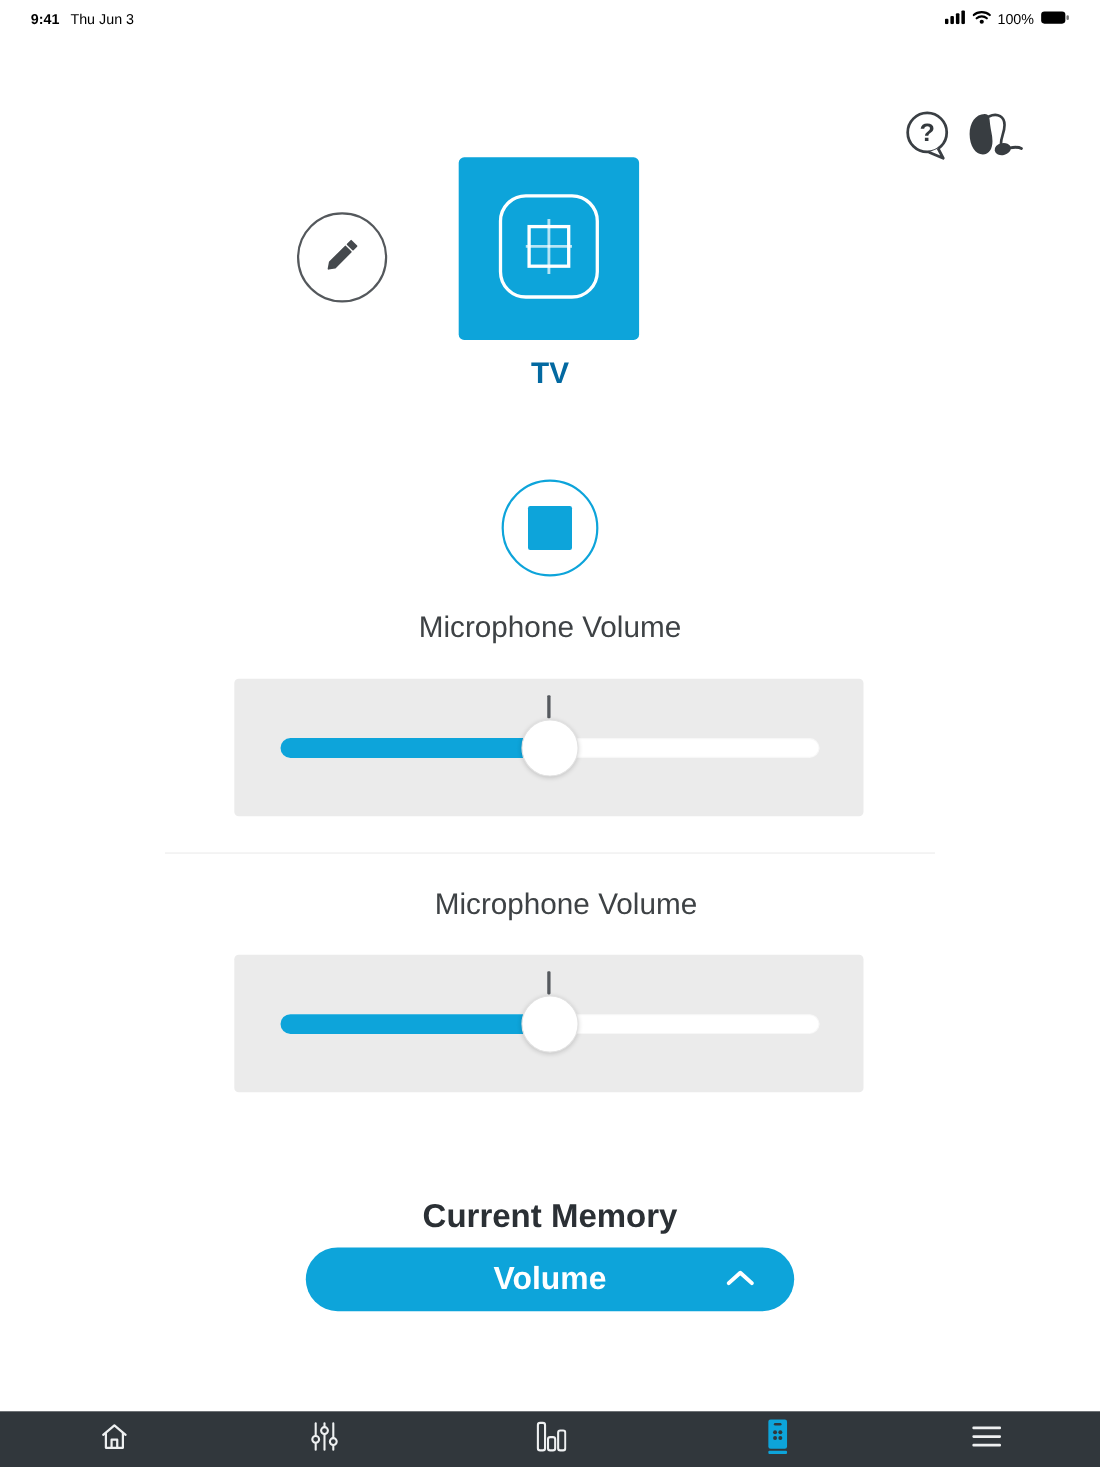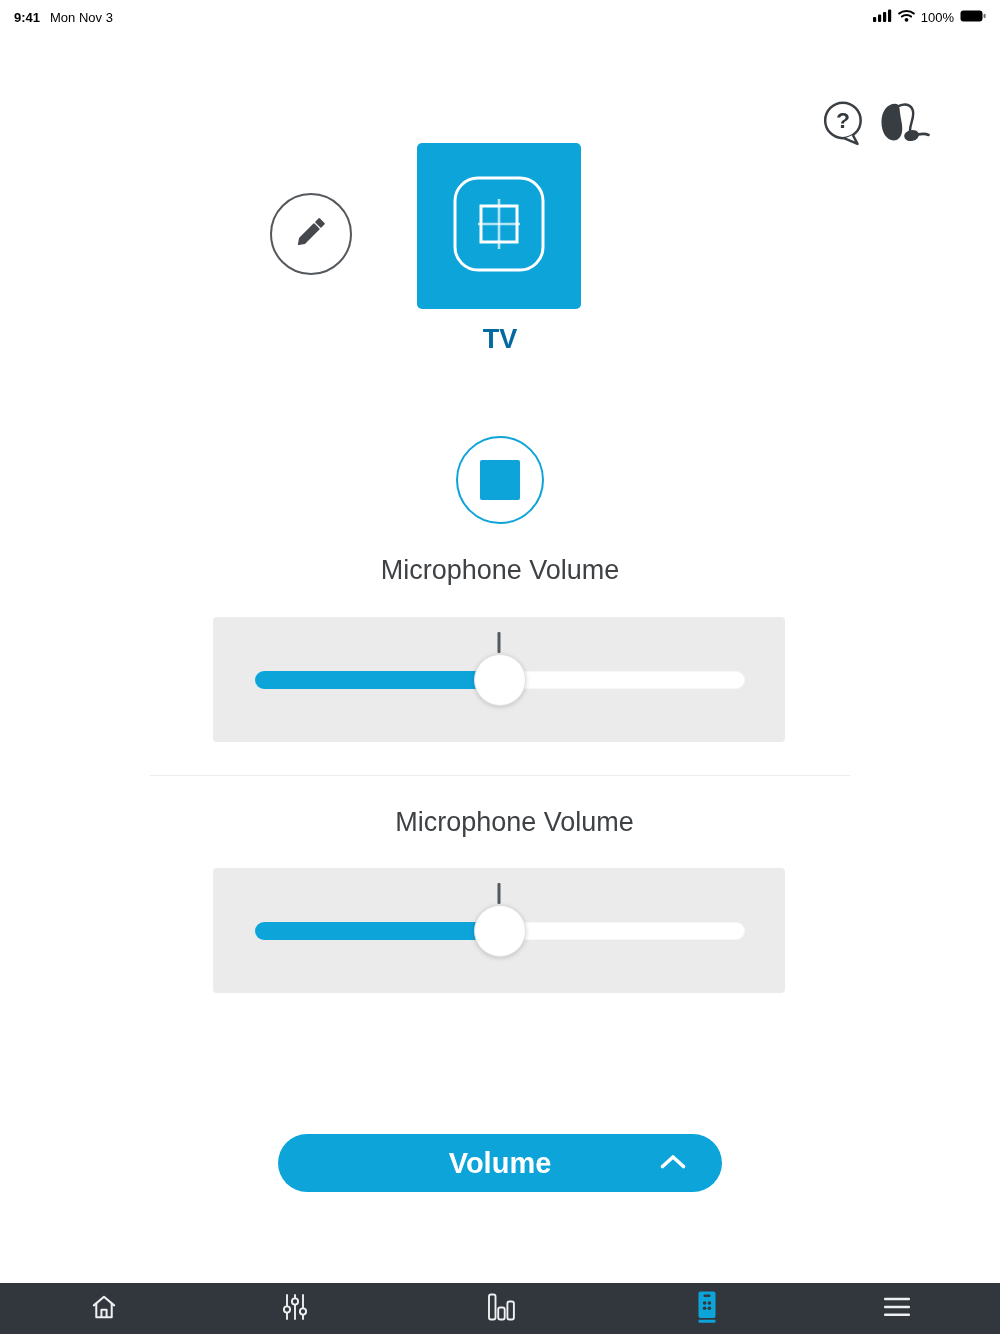--- a/index.html
+++ b/index.html
@@ -7,21 +7,21 @@
   body { font-family:"Liberation Sans", sans-serif; }
   .screen {
     position:relative; width:1000px; height:1334px; background:#fff;
     overflow:hidden; margin:0 auto;
     --accent:#0da4da; --tab-bar-bg:#31373c; --icon-dark:#3a4045;
   }
 
   
   .status-bar { position:absolute; top:0; left:0; right:0; height:34px;
     display:flex; justify-content:space-between; align-items:center;
-    padding:0 14px; font-size:13px; color:#000; }
+    padding:0 28px; font-size:13px; color:#000; }
   .status-left { display:flex; gap:10px; align-items:center; }
   .status-time { font-weight:700; }
   .status-date { font-weight:500; }
   .status-right { display:flex; gap:6px; align-items:flex-end; }
   .status-right .pct { font-weight:500; }
 
   
   .help-btn { position:absolute; left:821px; top:99px; width:48px; height:48px; cursor:pointer; }
   .ha-btn { position:absolute; left:876px; top:101px; width:58px; height:46px; cursor:pointer; }
 
@@ -79,21 +79,21 @@
   .tab-item.active { color:var(--accent); }
 </style>
 </head>
 <body>
 
 <div class="screen" style="--accent: #0da4da; --tab-bar-bg: #31373c; --icon-dark: #3a4045;">
 
   <div class="status-bar">
     <div class="status-left">
       <span class="status-time">9:41</span>
-      <span class="status-date">Mon Nov 3</span>
+      <span class="status-date">Thu Jun 3</span>
     </div>
     <div class="status-right">
       <span>
         <svg width="19" height="13" viewBox="0 0 19 13">
             <g fill="#000">
           <rect x="0" y="8" width="3.2" height="5" rx="1"></rect>
           <rect x="5" y="5.5" width="3.2" height="7.5" rx="1"></rect>
           <rect x="10" y="3" width="3.2" height="10" rx="1"></rect>
           <rect x="15" y="0.5" width="3.2" height="12.5" rx="1"></rect>
         </g>
@@ -174,20 +174,21 @@
 
   <div class="slider-label microphone">Microphone Volume</div>
   <div class="slider-box second">
     <span class="center-mark"></span>
     <div class="track">
       <div class="fill" style="width: 50%;"></div>
       <div class="thumb" style="left: 50%;"></div>
     </div>
   </div>
 
+  <div class="memory-heading">Current Memory</div>
   <button class="memory-btn">
     <span class="opt">Volume</span>
     <span class="chev">
       <svg width="30" height="18" viewBox="0 0 30 18">
         <path d="M4.5 14 L15 4.5 L25.5 14" fill="none" stroke="#fff" stroke-width="3.6" stroke-linecap="round" stroke-linejoin="round"></path>
       </svg>
     </span>
   </button>
 
   <nav class="tab-bar">

